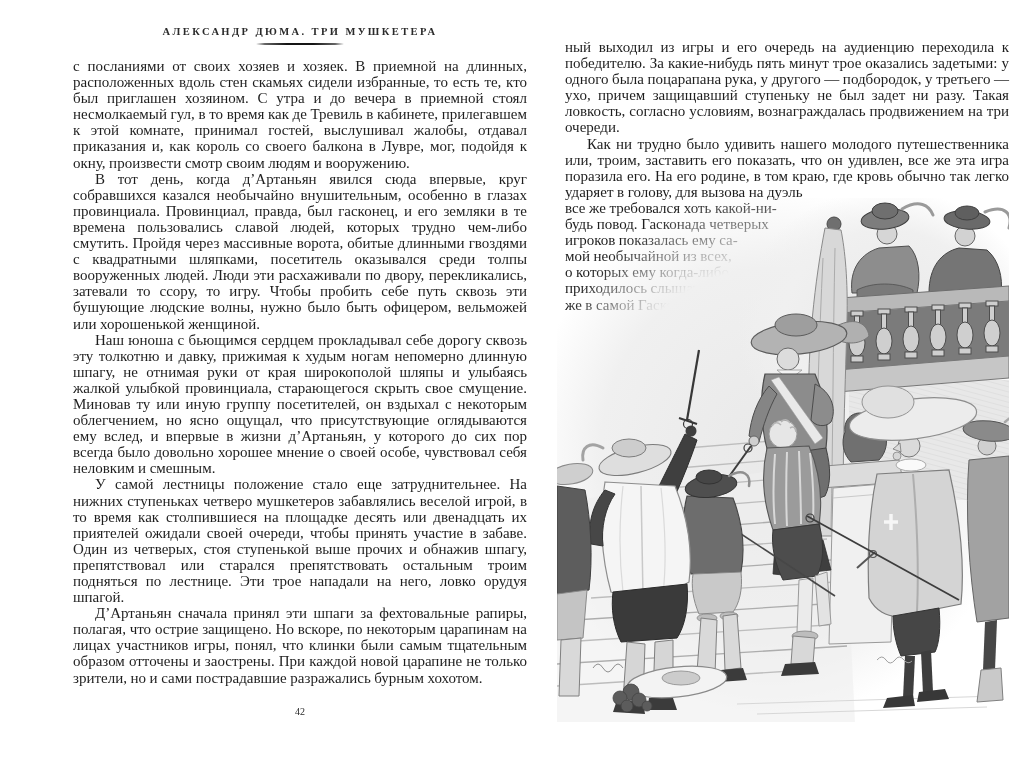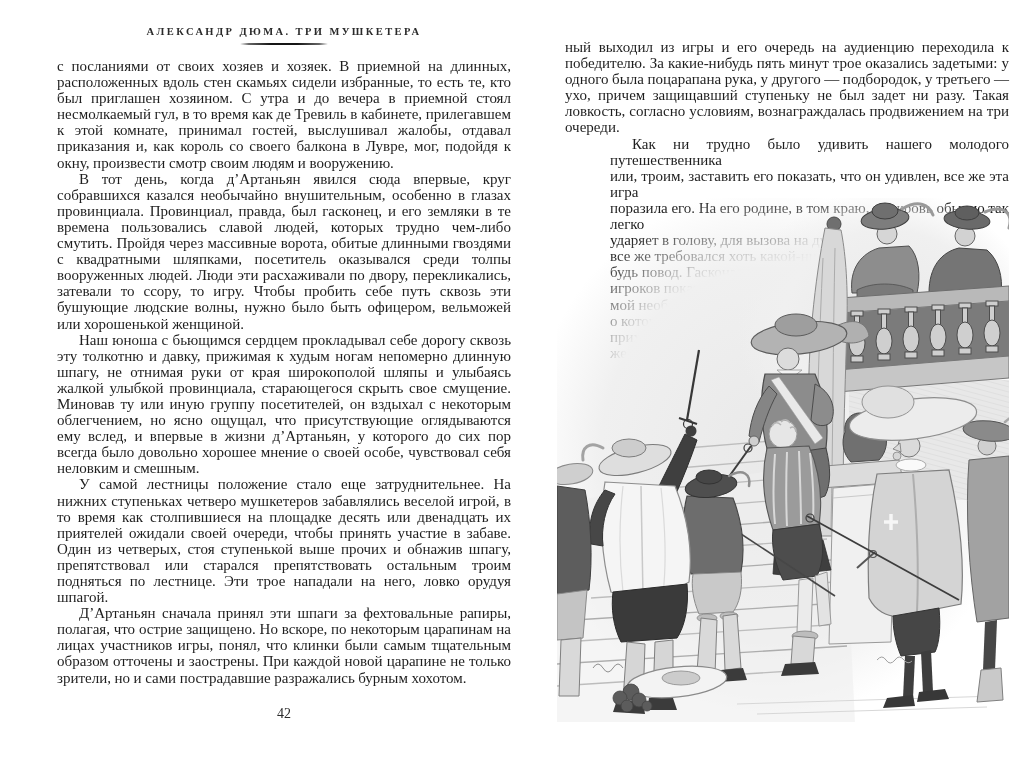--- a/index.html
+++ b/index.html
@@ -4,46 +4,46 @@
 <style>
   html,body{margin:0;padding:0;}
   body{
     width:1024px;height:768px;background:#ffffff;
     font-family:"Liberation Serif","DejaVu Serif",serif;
     color:#1e1e1e;
     -webkit-font-smoothing:antialiased;
   }
   .spread{position:relative;width:1024px;height:768px;background:#ffffff;overflow:hidden;}
   .page{position:absolute;top:26px;}
-  .page-left{left:57px;width:454px;}
+  .page-left{left:73px;width:454px;}
   .page-right{left:565px;width:444px;}
   .running-head{
     text-align:center;font-size:10.5px;font-weight:bold;
     letter-spacing:2.4px;color:#2a2a2a;line-height:11px;
     font-family:"Liberation Serif","DejaVu Serif",serif;
   }
   .head-rule{
     width:88px;height:2px;margin:6px auto 0;
     background:linear-gradient(90deg,rgba(0,0,0,0) 0%,#666 10%,#151515 35%,#151515 65%,#666 90%,rgba(0,0,0,0) 100%);
     border-radius:1px;
   }
   .body-text{
     margin-top:13px;
     font-size:15px;line-height:16.1px;
     text-align:justify;
     word-spacing:-0.2px;
   }
   .body-text p{margin:0;padding:0;}
   .ind{text-indent:22px;}
-  .wrapped .line{display:block;margin-left:45px;}
+  .wrapped .line{display:block;}
   .wrapped .line.full{text-align:justify;text-align-last:justify;}
   .wrapped .line.short{text-align:left;text-align-last:left;}
   .folio{
     position:absolute;left:0;width:454px;top:680px;
-    text-align:center;font-size:14px;color:#2a2a2a;
+    text-align:center;font-size:10px;color:#2a2a2a;
   }
   .illustration{
     position:absolute;left:-8px;top:172px;width:452px;height:530px;
     pointer-events:none;
   }
   .illustration svg{display:block;width:452px;height:530px;}
 </style>
 </head>
 <body>
 

